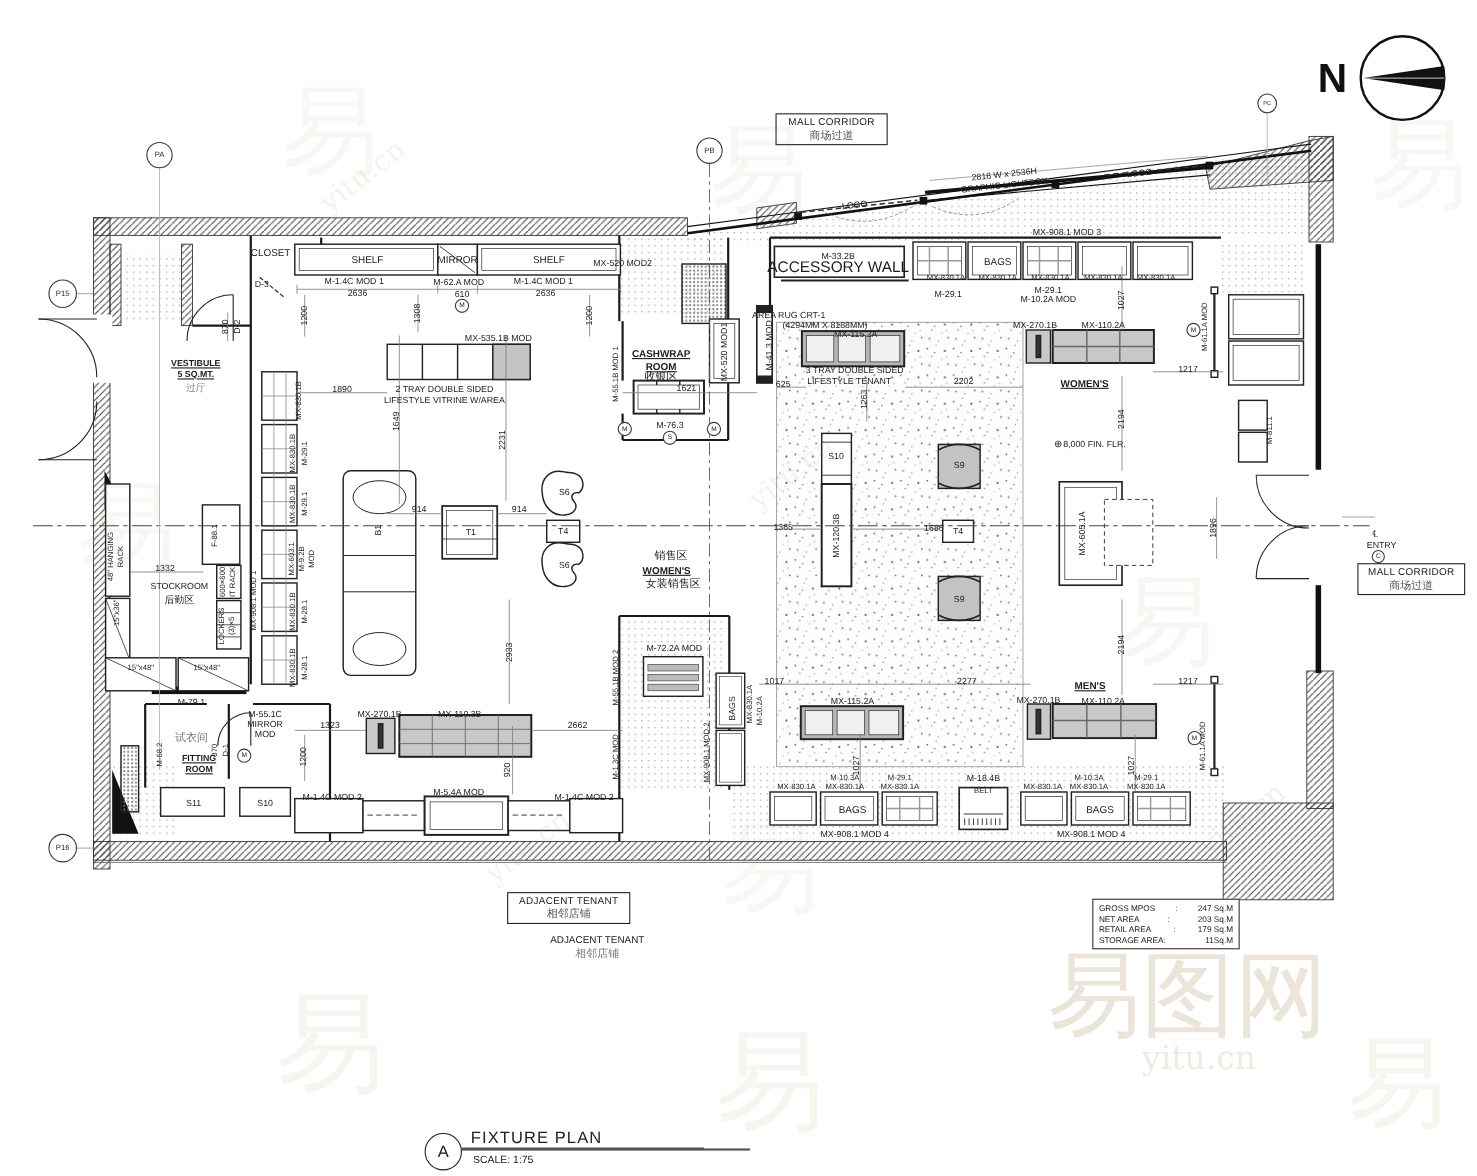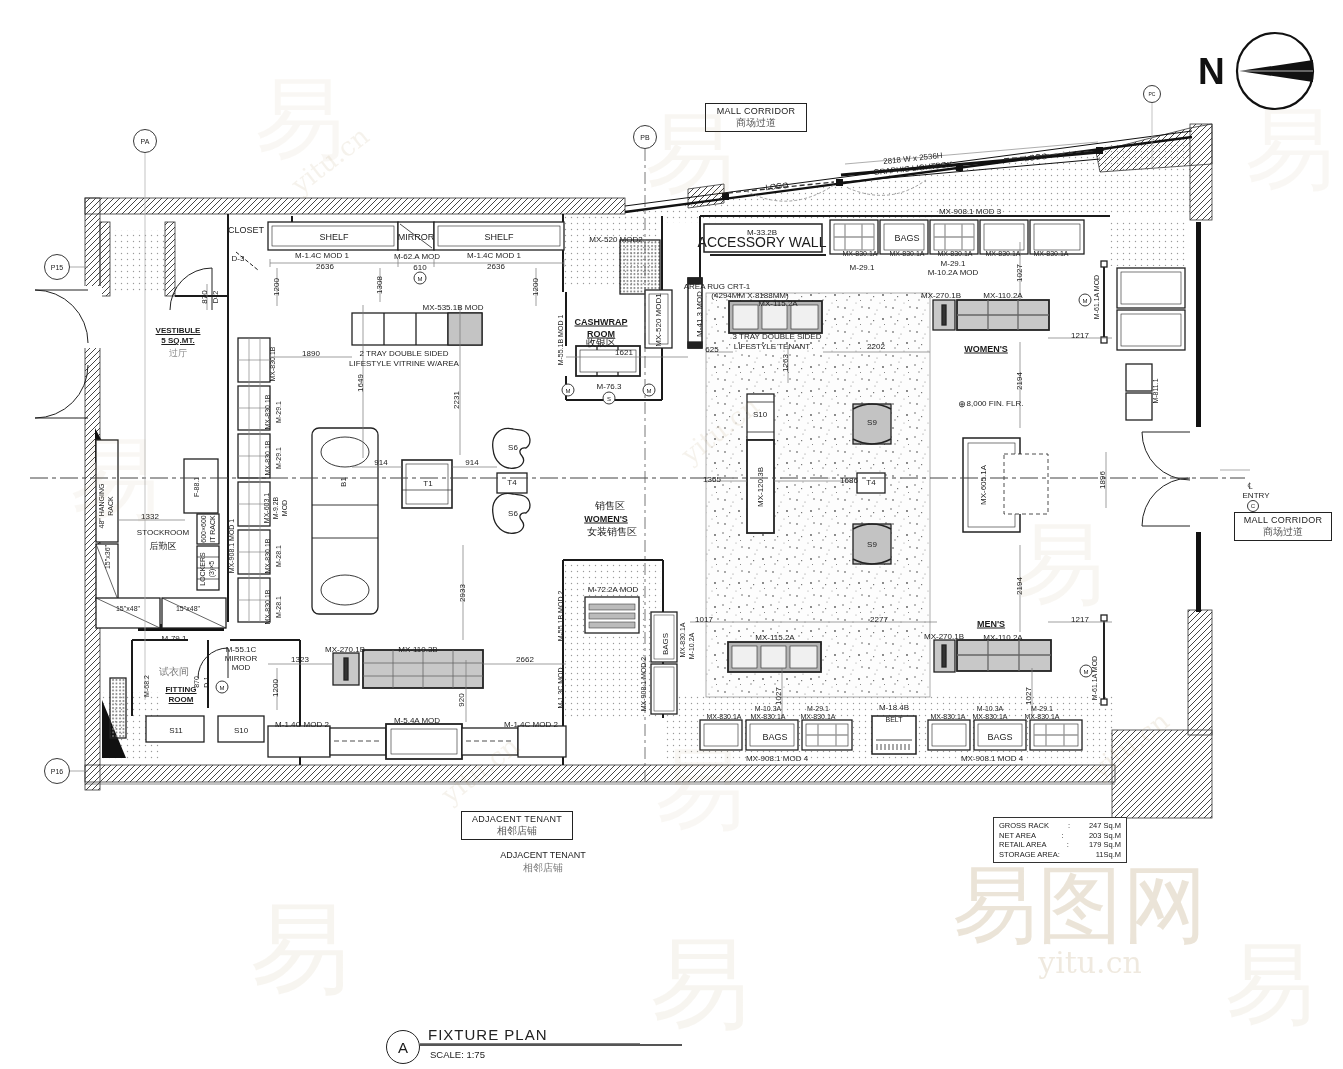--- a/index.html
+++ b/index.html
@@ -423,21 +423,21 @@
       <div class="lbl" style="left: 499px; top: 237px; font-size: 9px; transform: translate(-50%, -50%) rotate(0deg);">SHELF</div>
       <div class="lbl" style="left: 322px; top: 256px; font-size: 8px; transform: translate(-50%, -50%) rotate(0deg);">M-1.4C MOD 1</div>
       <div class="lbl" style="left: 325px; top: 267px; font-size: 8px; transform: translate(-50%, -50%) rotate(0deg);">2636</div>
       <div class="lbl" style="left: 417px; top: 257px; font-size: 8px; transform: translate(-50%, -50%) rotate(0deg);">M-62.A MOD</div>
       <div class="lbl" style="left: 420px; top: 268px; font-size: 8px; transform: translate(-50%, -50%) rotate(0deg);">610</div>
       <div class="lbl" style="left: 494px; top: 256px; font-size: 8px; transform: translate(-50%, -50%) rotate(0deg);">M-1.4C MOD 1</div>
       <div class="lbl" style="left: 496px; top: 267px; font-size: 8px; transform: translate(-50%, -50%) rotate(0deg);">2636</div>
       <div class="lbl" style="left: 380px; top: 285px; font-size: 8px; transform: translate(-50%, -50%) rotate(-90deg);">1308</div>
       <div class="lbl" style="left: 536px; top: 287px; font-size: 8px; transform: translate(-50%, -50%) rotate(-90deg);">1200</div>
       <div class="lbl" style="left: 453px; top: 308px; font-size: 8px; transform: translate(-50%, -50%) rotate(0deg);">MX-535.1B MOD</div>
-      <div class="lbl" style="left: 616px; top: 240px; font-size: 8px; transform: translate(-50%, -50%) rotate(0deg);">MX-520 MOD2</div>
+      <div class="lbl" style="left: 566px; top: 240px; font-size: 8px; transform: translate(-50%, -50%) rotate(0deg);">MX-520 MOD2</div>
       <div class="lbl" style="left: 601px; top: 303px; font-size: 10px; transform: translate(-50%, -50%) rotate(0deg); margin-top: 40px;">收银区</div>
       <div class="lbl b u" style="left: 601px; top: 322px; font-size: 9px; transform: translate(-50%, -50%) rotate(0deg);">CASHWRAP</div>
       <div class="lbl b u" style="left: 601px; top: 334px; font-size: 9px; transform: translate(-50%, -50%) rotate(0deg);">ROOM</div>
       <div class="lbl" style="left: 659px; top: 320px; font-size: 8px; transform: translate(-50%, -50%) rotate(-90deg);">MX-520 MOD1</div>
       <div class="lbl" style="left: 560px; top: 340px; font-size: 7px; transform: translate(-50%, -50%) rotate(-90deg);">M-55.1B MOD 1</div>
       <div class="lbl" style="left: 700px; top: 314px; font-size: 8px; transform: translate(-50%, -50%) rotate(-90deg);">M-41.3 MOD</div>
       <div class="lbl" style="left: 609px; top: 387px; font-size: 8px; transform: translate(-50%, -50%) rotate(0deg);">M-76.3</div>
       <div class="lbl" style="left: 311px; top: 354px; font-size: 8px; transform: translate(-50%, -50%) rotate(0deg);">1890</div>
       <div class="lbl" style="left: 404px; top: 354px; font-size: 8px; transform: translate(-50%, -50%) rotate(0deg);">2 TRAY DOUBLE SIDED</div>
       <div class="lbl" style="left: 404px; top: 364px; font-size: 8px; transform: translate(-50%, -50%) rotate(0deg);">LIFESTYLE VITRINE W/AREA</div>
@@ -604,21 +604,21 @@
     <div class="en">MALL CORRIDOR</div>
     <div class="zh">商场过道</div>
   </div>
   <div class="boxlabel" style="left:461px;top:811px;width:102px;">
     <div class="en">ADJACENT TENANT</div>
     <div class="zh">相邻店铺</div>
   </div>
 
   <div class="area-table" style="left:993px;top:817px;">
     <div class="ar">
-        <span>GROSS RACK</span>
+        <span>GROSS MPOS</span>
         <span>:</span>
         <span class="v">247 Sq.M</span>
       </div>
     <div class="ar">
         <span>NET AREA</span>
         <span>:</span>
         <span class="v">203 Sq.M</span>
       </div>
     <div class="ar">
         <span>RETAIL AREA</span>

